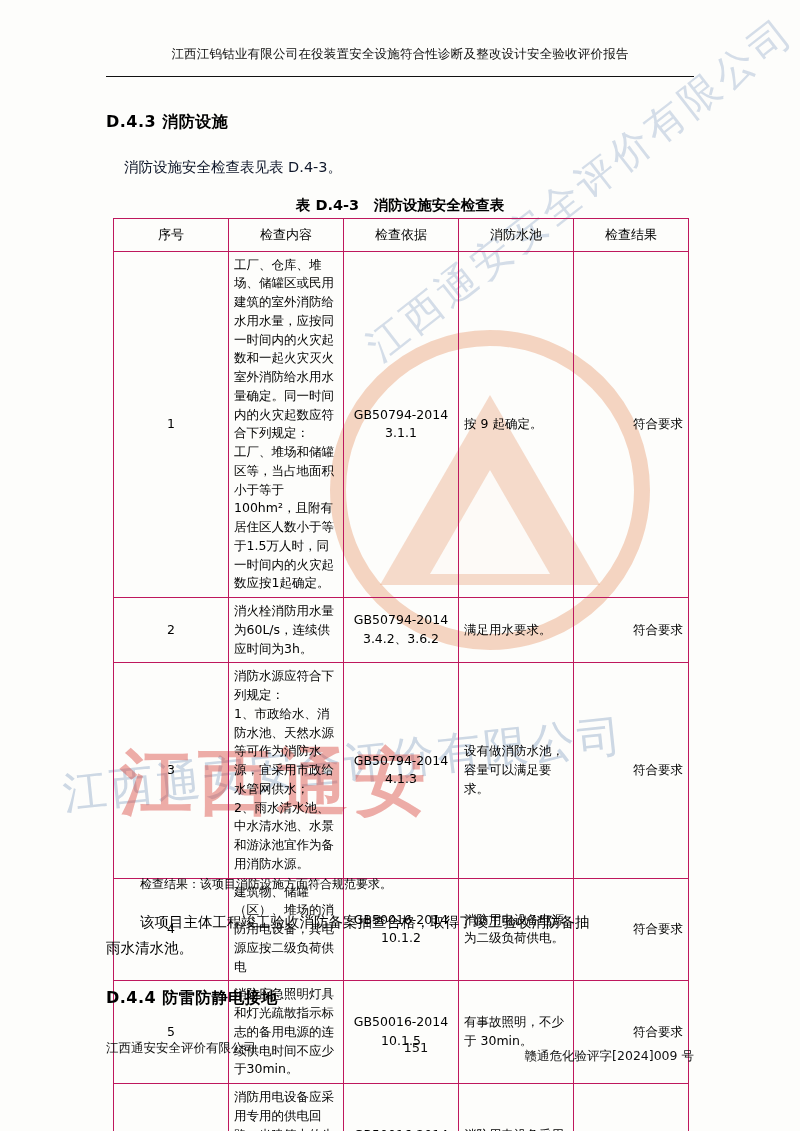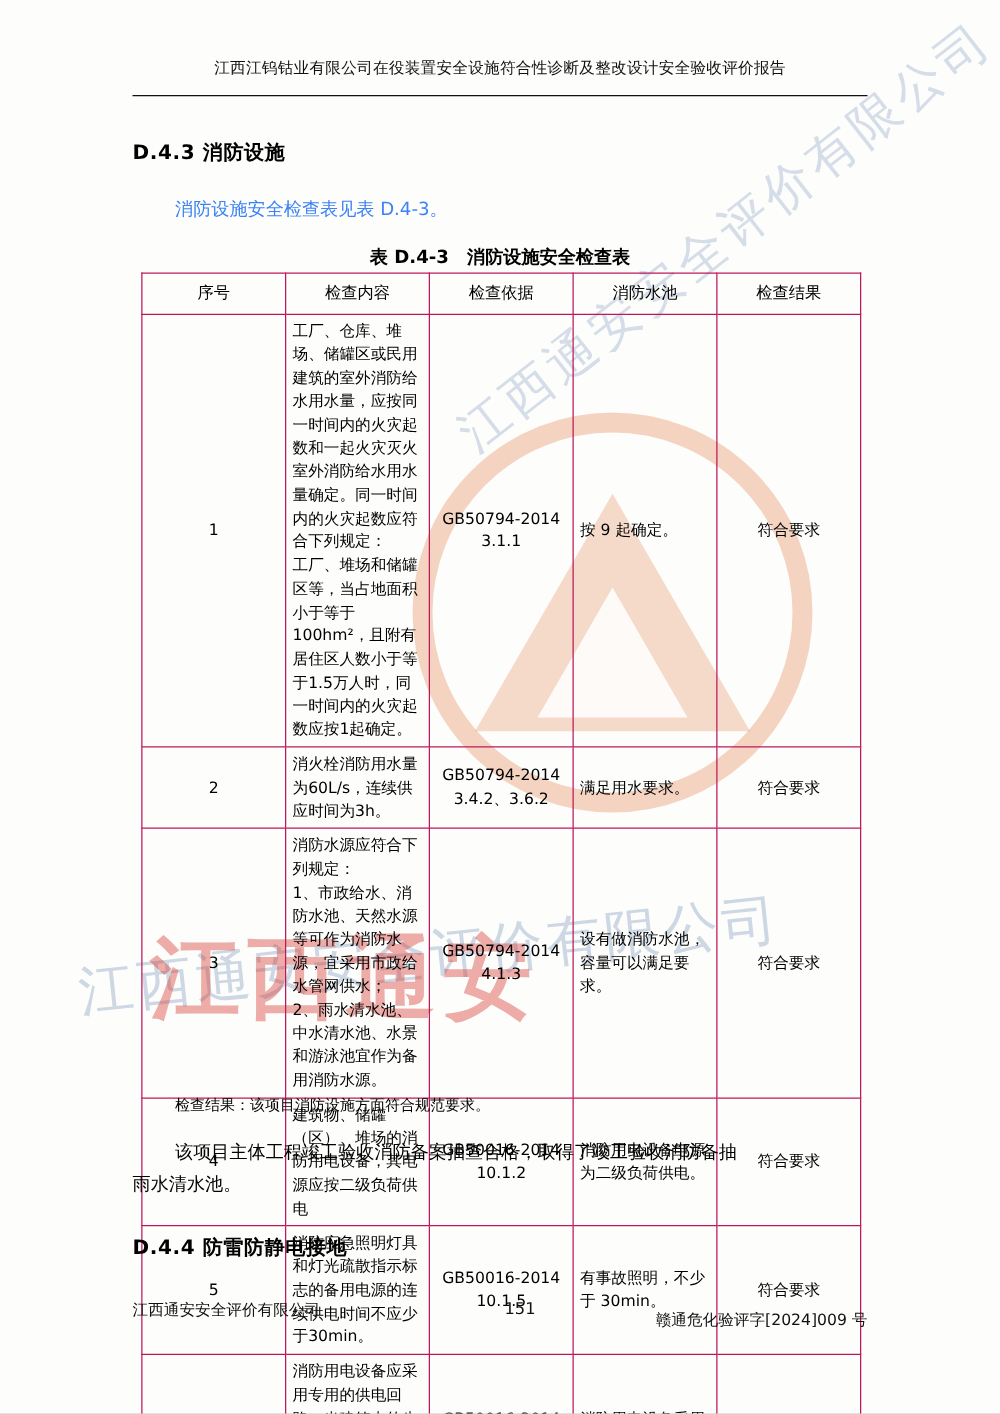--- a/index.html
+++ b/index.html
@@ -109,23 +109,23 @@
   .h3 {
     position: absolute;
     left: 106px; top: 112px;
     font-size: 16px;
     font-weight: bold;
     color: #000;
     letter-spacing: 0.5px;
   }
   .para1 {
     position: absolute;
-    left: 140px; top: 158px;
+    left: 124px; top: 158px;
     font-size: 14.5px;
-    color: #3b82f6;
+    color: #0f172a;
   }
   .tbl-caption {
     position: absolute;
     left: 106px; top: 196px;
     width: 588px;
     text-align: center;
     font-size: 14.5px;
     font-weight: bold;
     color: #000;
   }
@@ -150,21 +150,21 @@
   table.doc th {
     text-align: center;
     font-weight: normal;
     font-size: 13px;
     padding: 6px 4px;
   }
   td.c-idx { text-align: center; width: 36px; }
   td.c-body { width: 236px; text-align: left; }
   td.c-basis { width: 108px; text-align: center; }
   td.c-sit { width: 108px; text-align: left; }
-  td.c-res { width: 86px; text-align: center; }
+  td.c-res { width: 86px; text-align: right; }
 
   .para2 {
     position: absolute;
     left: 140px; top: 876px;
     font-size: 12px;
     color: #000;
   }
   .para3 {
     position: absolute;
     left: 140px; top: 910px;

